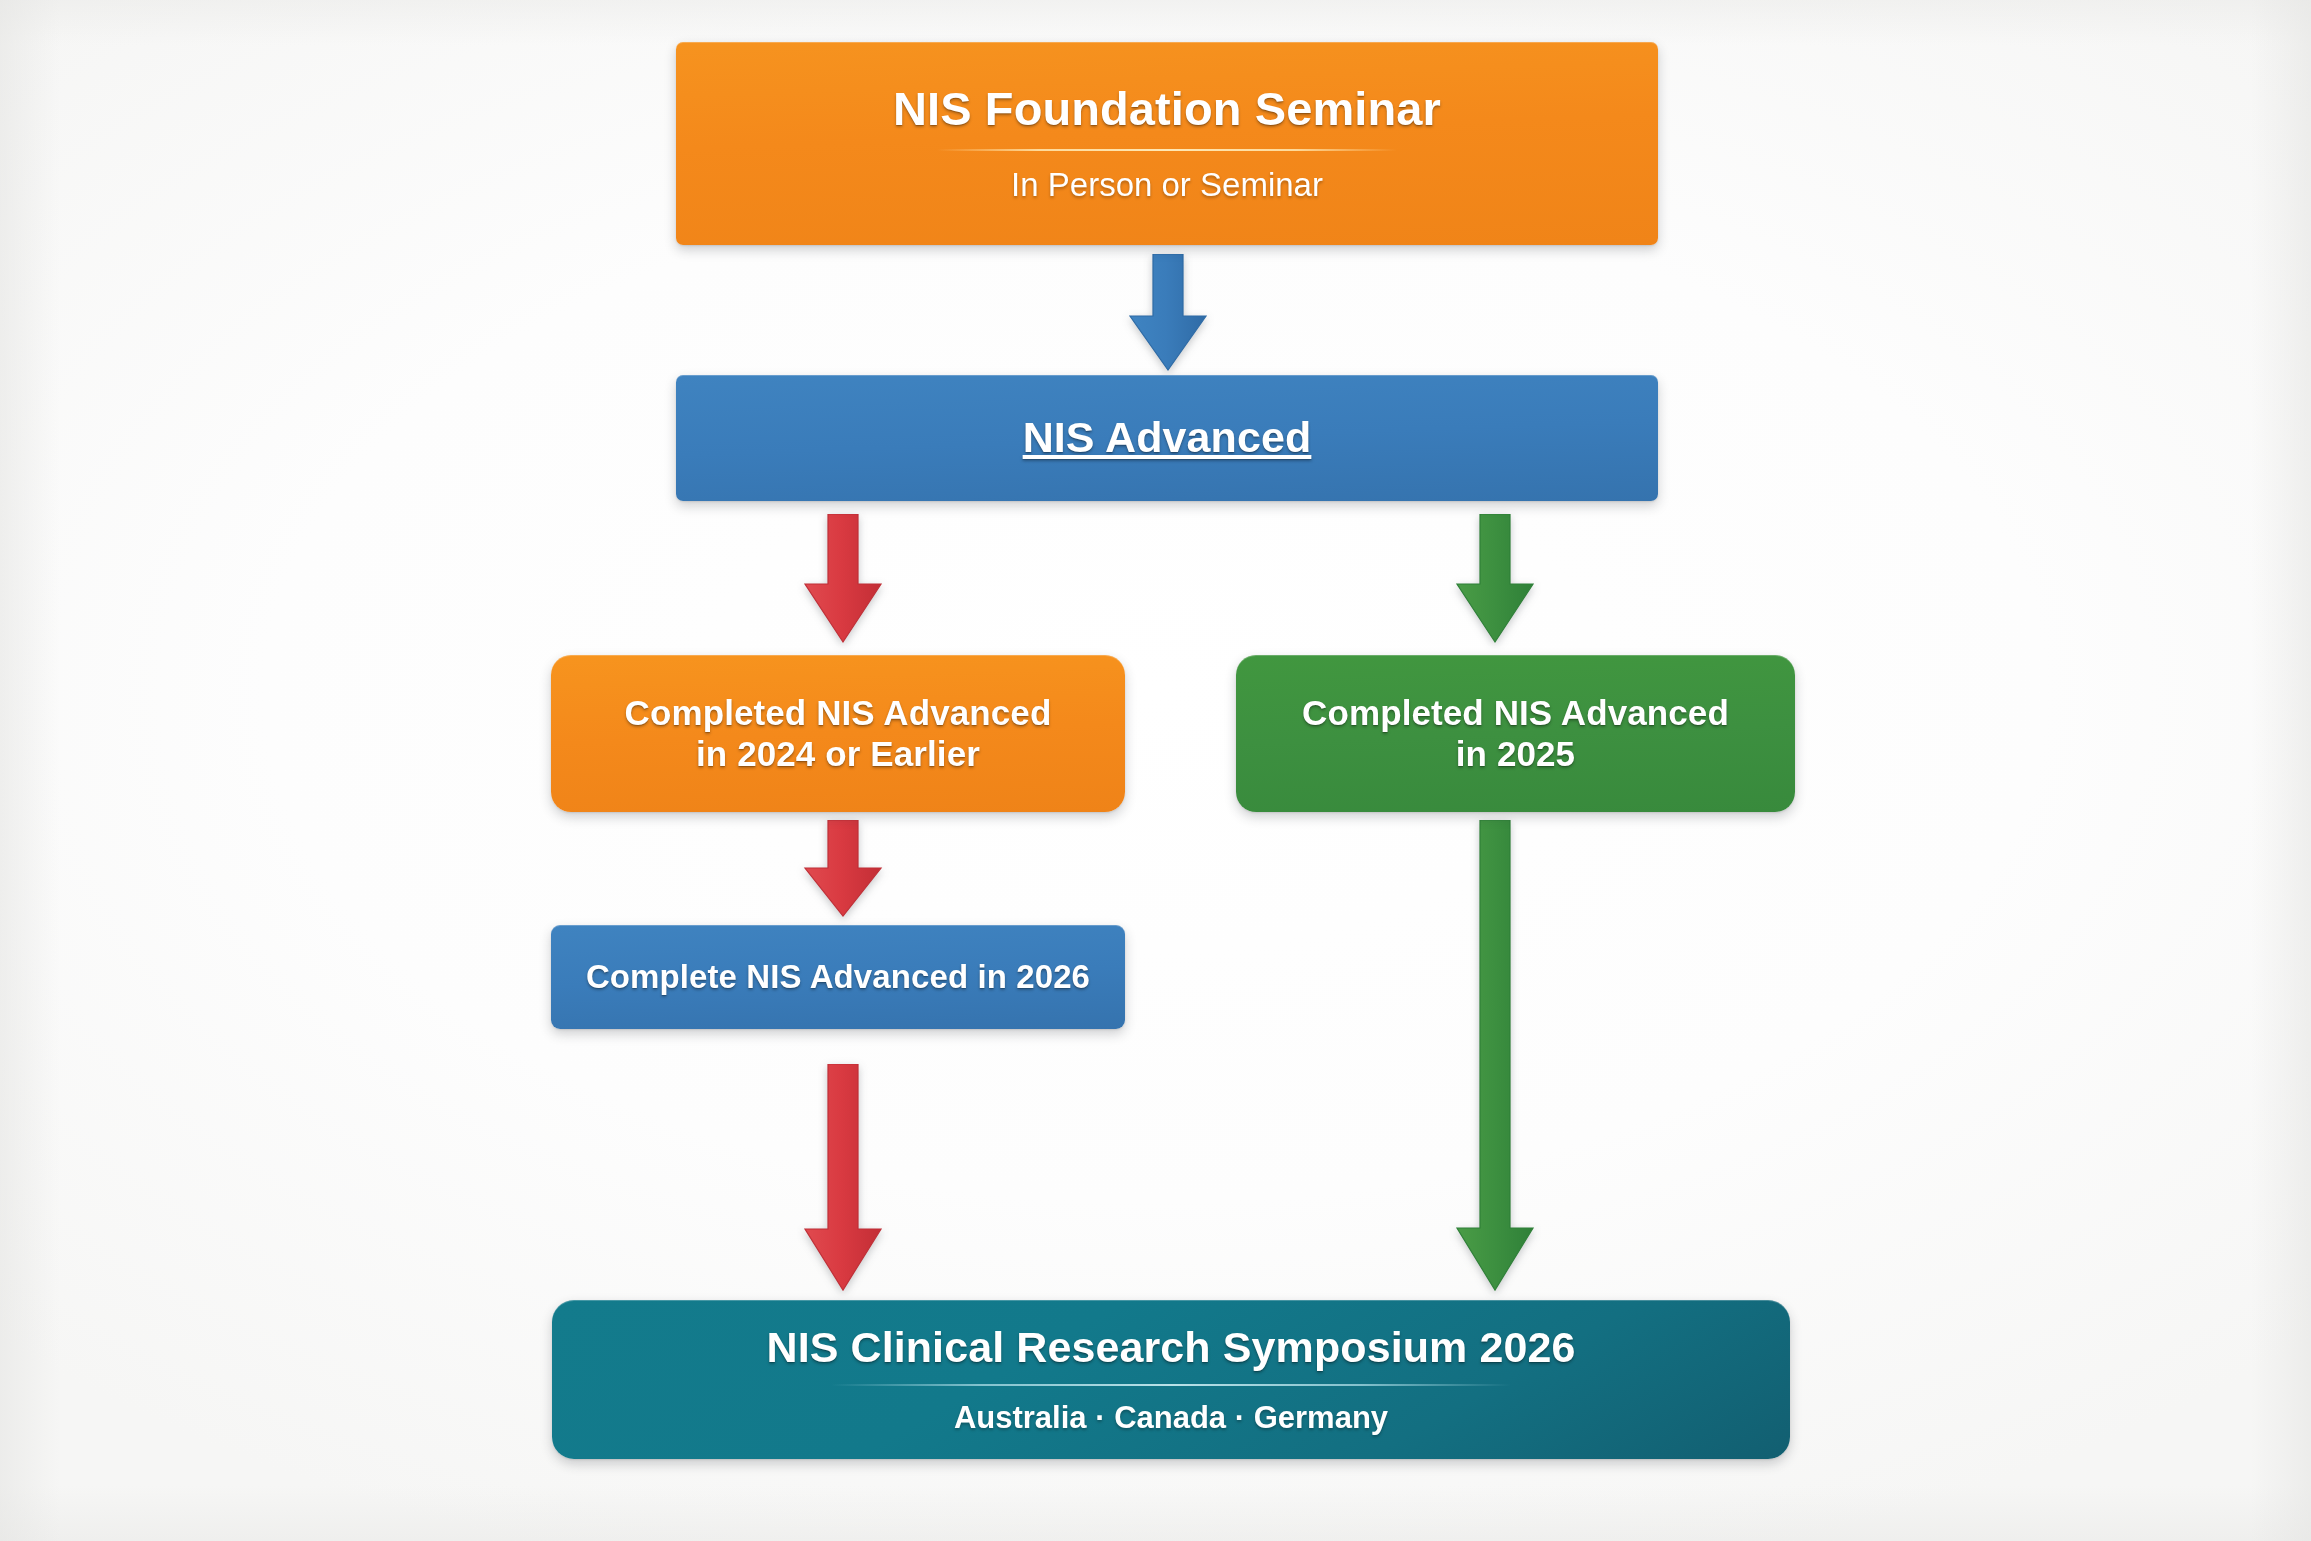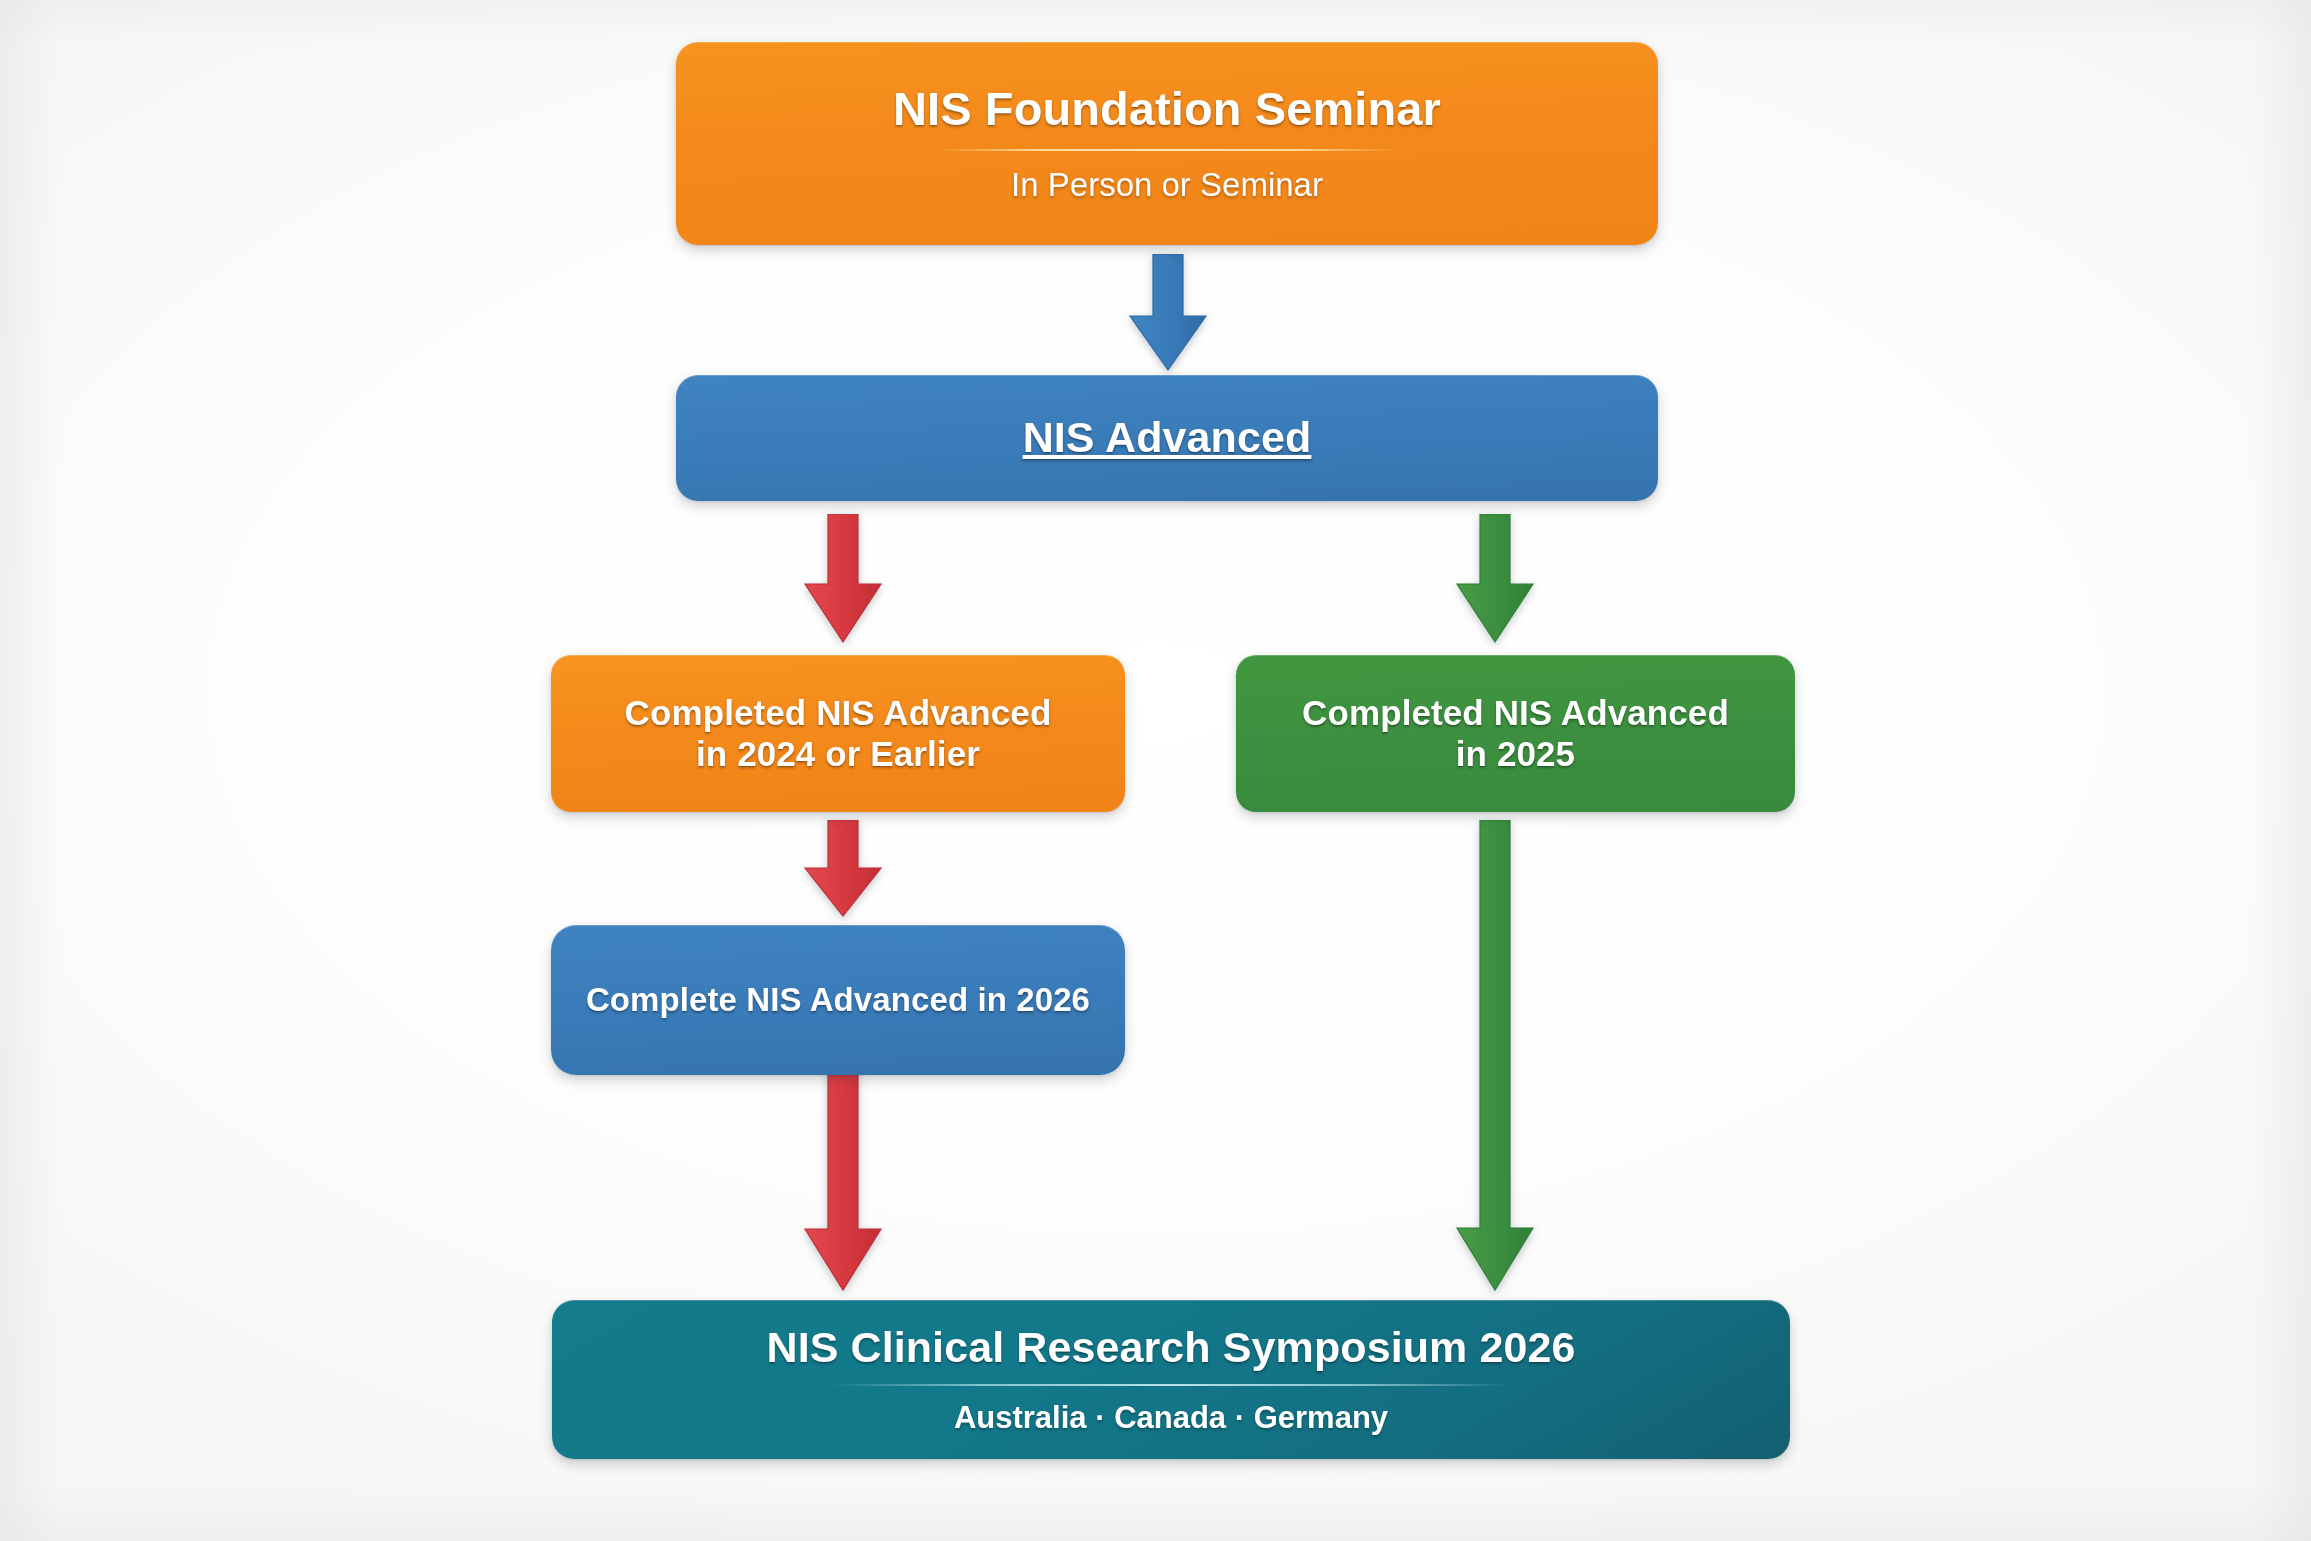--- a/index.html
+++ b/index.html
@@ -35,21 +35,21 @@
       linear-gradient(to top,    rgba(232,232,230,0.5) 0px, rgba(255,255,255,0) 55px);
   }
 
   .node {
     position: absolute;
     box-sizing: border-box;
     display: flex;
     flex-direction: column;
     align-items: center;
     justify-content: center;
-    border-radius: 22px;
+    border-radius: 7px;
     color: #ffffff;
     text-align: center;
     box-shadow:
       0 5px 12px rgba(40, 45, 55, 0.22),
       0 1px 2px rgba(0, 0, 0, 0.10),
       inset 0 1px 0 rgba(255, 255, 255, 0.22);
     z-index: 4;
   }
 
   .node .title {
@@ -106,22 +106,22 @@
   #node-completed-2024 .title { font-size: 35px; }
 
   #node-completed-2025 {
     left: 1236px; top: 655px; width: 559px; height: 157px;
     border-radius: 20px;
     background: linear-gradient(178deg, #41973f 0%, #3d9040 50%, #388a3c 100%);
   }
   #node-completed-2025 .title { font-size: 35px; }
 
   #node-complete-2026 {
-    left: 551px; top: 925px; width: 574px; height: 150px;
-    border-radius: 25px;
+    left: 551px; top: 925px; width: 574px; height: 104px;
+    border-radius: 9px;
     background: linear-gradient(178deg, #3f83c0 0%, #3a7cba 50%, #3573ae 100%);
   }
   #node-complete-2026 .title { font-size: 33px; }
 
   #node-symposium {
     left: 552px; top: 1300px; width: 1238px; height: 159px;
     border-radius: 22px;
     background: linear-gradient(150deg, #137b8c 0%, #12798b 38%, #136f81 72%, #125f71 100%);
   }
   #node-symposium .title { font-size: 43px; }

